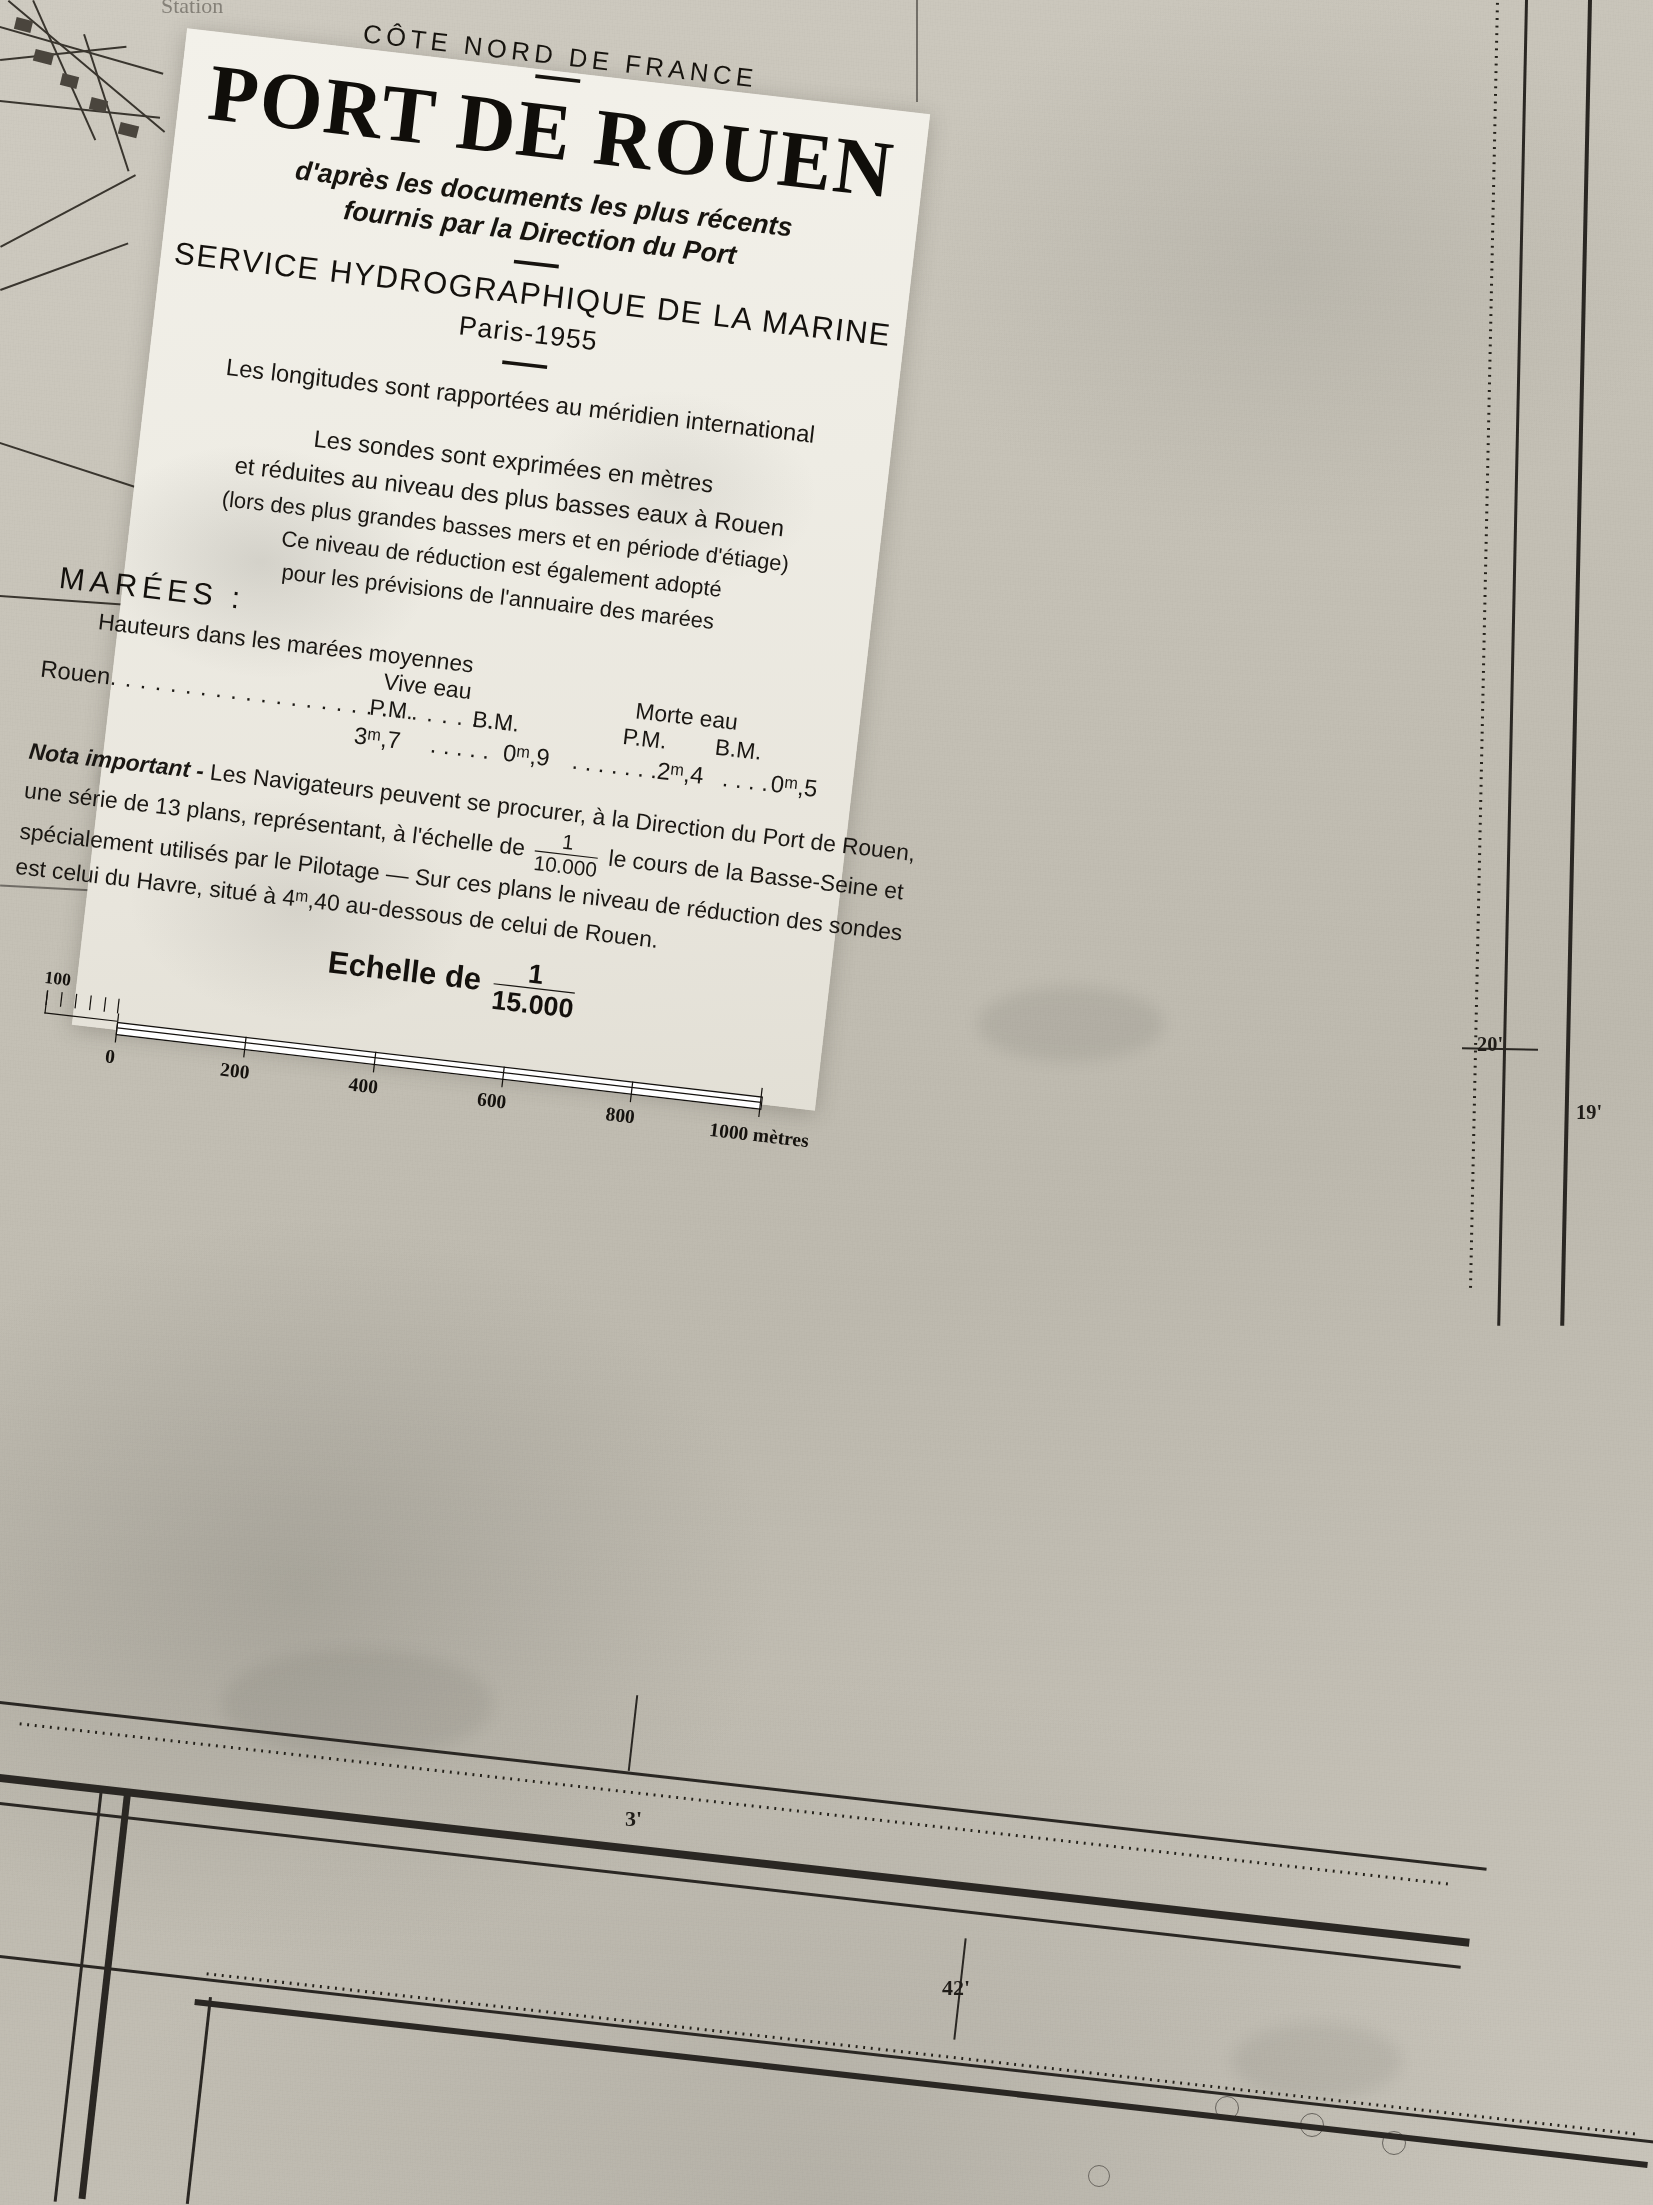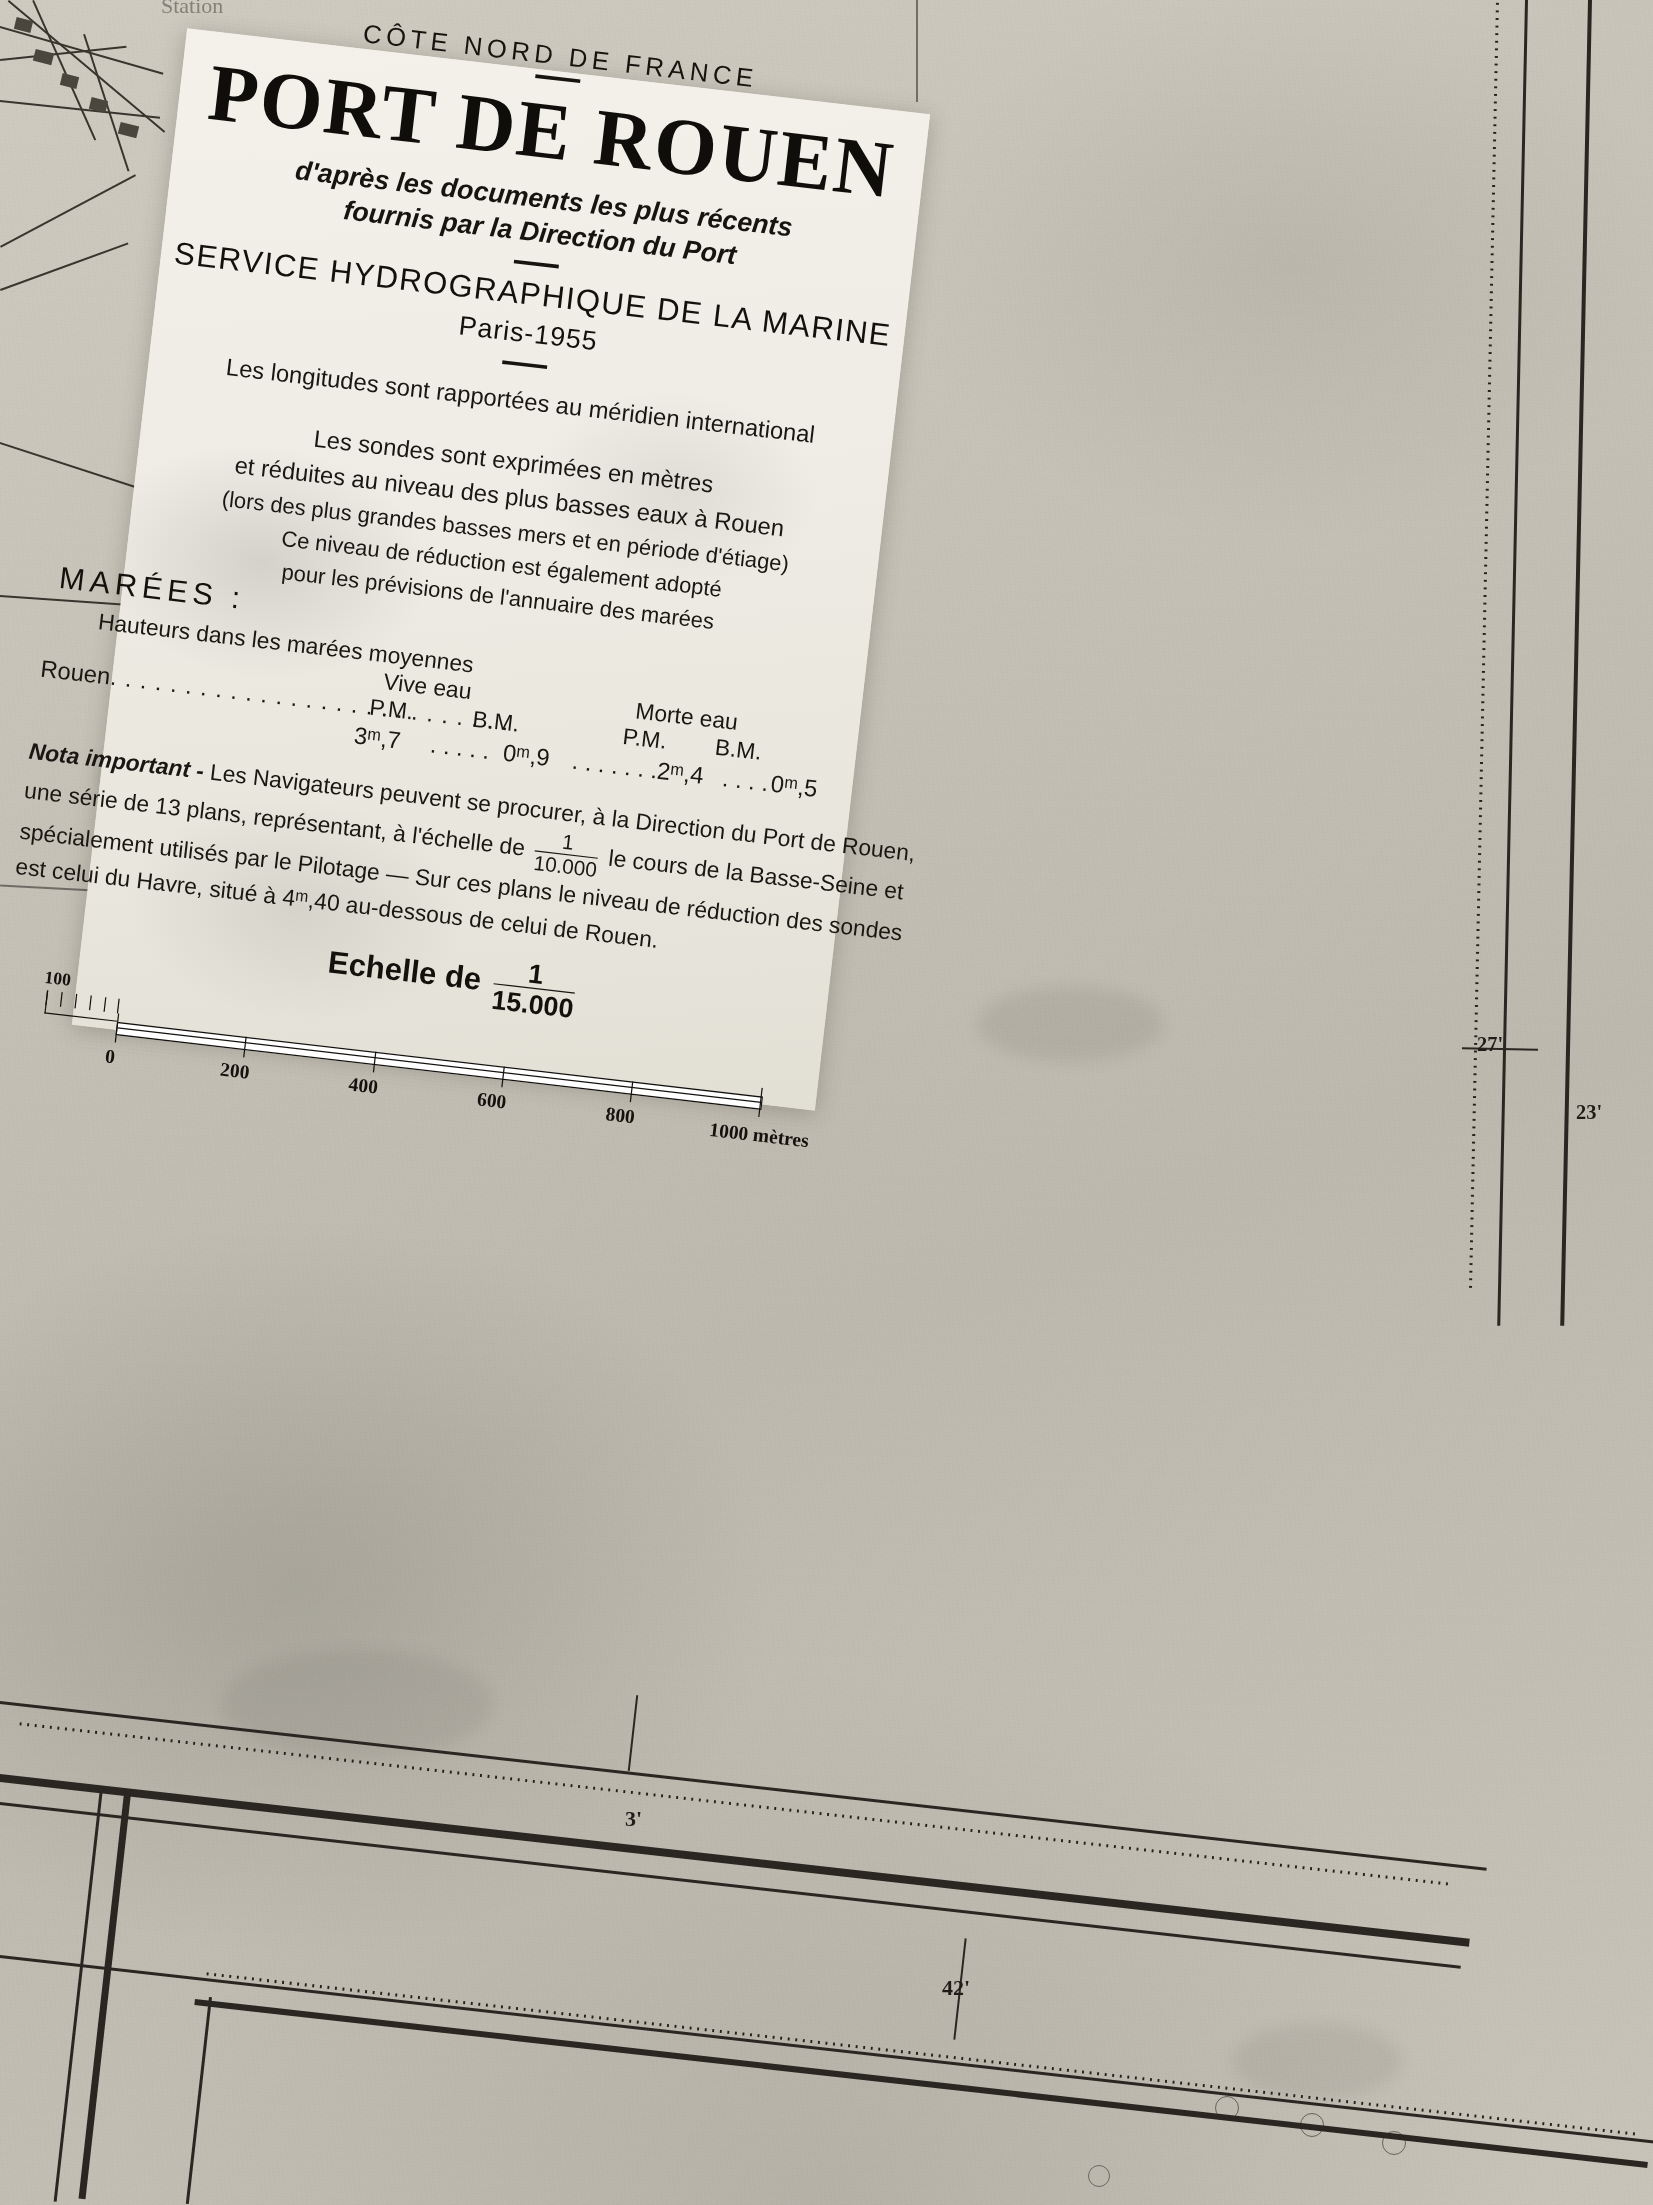--- a/index.html
+++ b/index.html
@@ -242,22 +242,22 @@
 <div class="tl-blk" style="left:34px;top:51px;width:18.7px;height:12px; transform:rotate(14deg);"></div>
 <div class="tl-blk" style="left:61px;top:75px;width:17px;height:12px; transform:rotate(14deg);"></div>
 <div class="tl-blk" style="left:90px;top:99px;width:17px;height:12px; transform:rotate(14deg);"></div>
 <div class="tl-blk" style="left:15.3px;top:18.7px;width:17px;height:12px; transform:rotate(14deg);"></div>
 <div class="tl-blk" style="left:119px;top:124px;width:18.7px;height:12px; transform:rotate(14deg);"></div>
 
 <div class="bg-ink" style="left:1588px; top:0; width:4.2px; height:1326px; transform: rotate(1.2deg); transform-origin: 50% 0;"></div>
 <div class="bg-ink" style="left:1525px; top:0; width:2.5px; height:1326px; transform: rotate(1.2deg); transform-origin: 50% 0;"></div>
 <div class="dotted-v" style="left:1496px; top:0; height:1292px; transform: rotate(1.2deg); transform-origin: 50% 0;"></div>
 <div class="bg-ink" style="left:1462px; top:1048px; width:76px; height:1.7px; transform: rotate(1.2deg);"></div>
-<div class="map-lbl" style="left:1477px; top:1033px; font-size:20.4px;">27'</div>
-<div class="map-lbl" style="left:1576px; top:1101px; font-size:20.4px;">23'</div>
+<div class="map-lbl" style="left:1477px; top:1033px; font-size:20.4px;">20'</div>
+<div class="map-lbl" style="left:1576px; top:1101px; font-size:20.4px;">19'</div>
 
 <div class="bg-ink" style="left:916px; top:0; width:1.7px; height:102px; opacity:.55;"></div>
 <div class="bg-ink" style="left:0px; top:889px; width:170px; height:1.7px; opacity:.55; transform: rotate(3deg);"></div>
 
 <div class="bg-ink" style="left:0px; top:1701px; width:1496px; height:2.5px; transform: rotate(6.4deg); transform-origin: 0 0;"></div>
 <div class="bg-ink" style="left:0px; top:1774px; width:1479px; height:7.6px; transform: rotate(6.4deg); transform-origin: 0 0;"></div>
 <div class="bg-ink" style="left:0px; top:1802px; width:1470px; height:2.5px; transform: rotate(6.4deg); transform-origin: 0 0;"></div>
 <div class="dotted-h" style="left:17px; top:1722px; width:1445px; transform: rotate(6.4deg); transform-origin: 0 0;"></div>
 <div class="bg-ink" style="left:632px; top:1695px; width:1.7px; height:76px; transform: rotate(6.4deg);"></div>
 <div class="map-lbl" style="left:625px; top:1806px;">3'</div>

